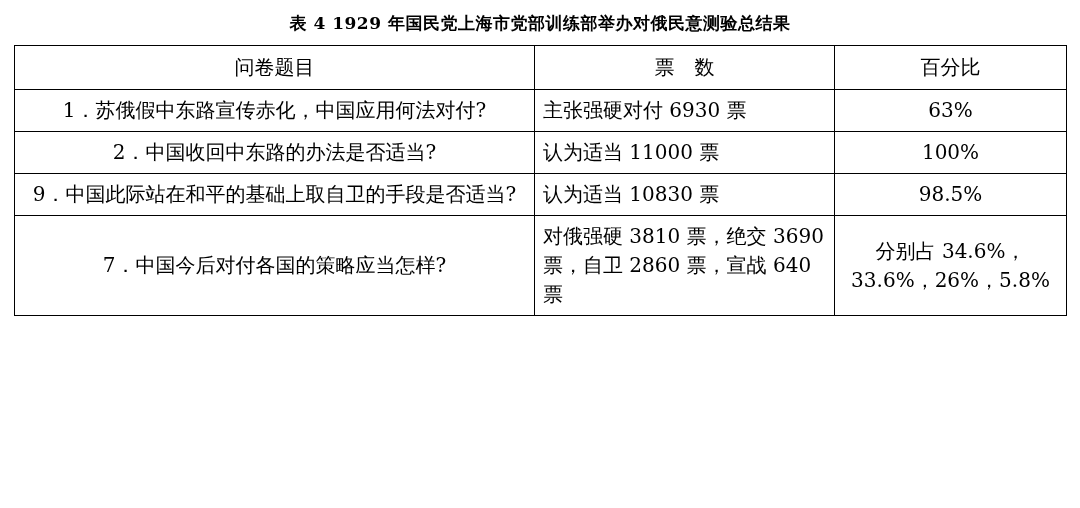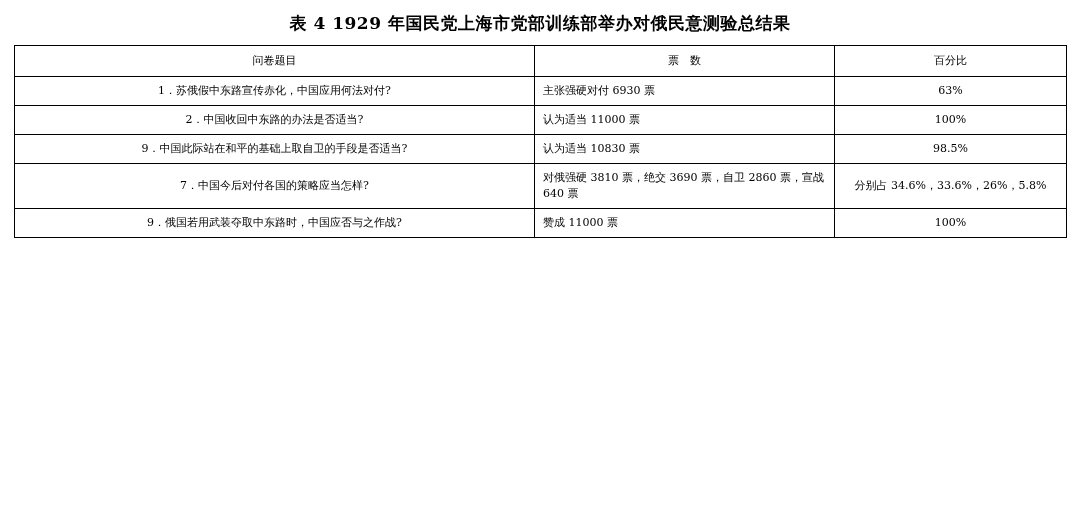--- a/index.html
+++ b/index.html
@@ -31,21 +31,21 @@
   }
   table.data {
     border-collapse: collapse;
     width: 1052px;
     margin: 0 auto;
     table-layout: fixed;
   }
   table.data th, table.data td {
     border: 1px solid #000;
     padding: 6px 8px;
-    font-size: 11px;
+    font-size: 20px;
     line-height: 1.45;
     vertical-align: middle;
     font-family: "DejaVu Serif", "Liberation Serif", serif;
     margin-left: 8px;
   }
   table.data thead th {
     text-align: center;
     font-weight: normal;
     padding: 7px 8px;
   }
@@ -104,22 +104,17 @@
       <tr>
         <td class="q">9．中国此际站在和平的基础上取自卫的手段是否适当?</td>
         <td class="v">认为适当 10830 票</td>
         <td class="p">98.5%</td>
       </tr>
       <tr class="two-line">
         <td class="q">7．中国今后对付各国的策略应当怎样?</td>
         <td class="v">对俄强硬 3810 票，绝交 3690 票，自卫 2860 票，宣战 640 票</td>
         <td class="p">分别占 34.6%，33.6%，26%，5.8%</td>
       </tr>
-      <tr>
-        <td class="q">9．俄国若用武装夺取中东路时，中国应否与之作战?</td>
-        <td class="v">赞成 11000 票</td>
-        <td class="p">100%</td>
-      </tr>
     </tbody>
   </table>
 
 
 </div>
 
 </body></html>

